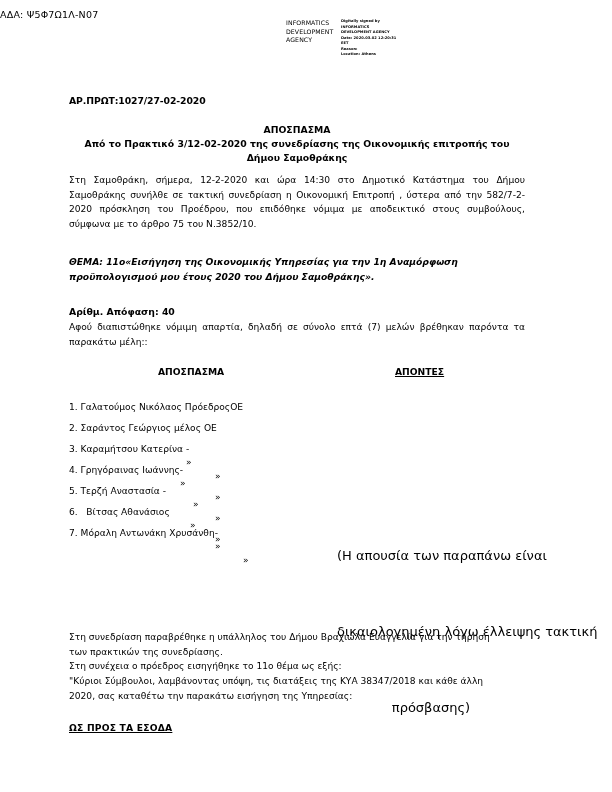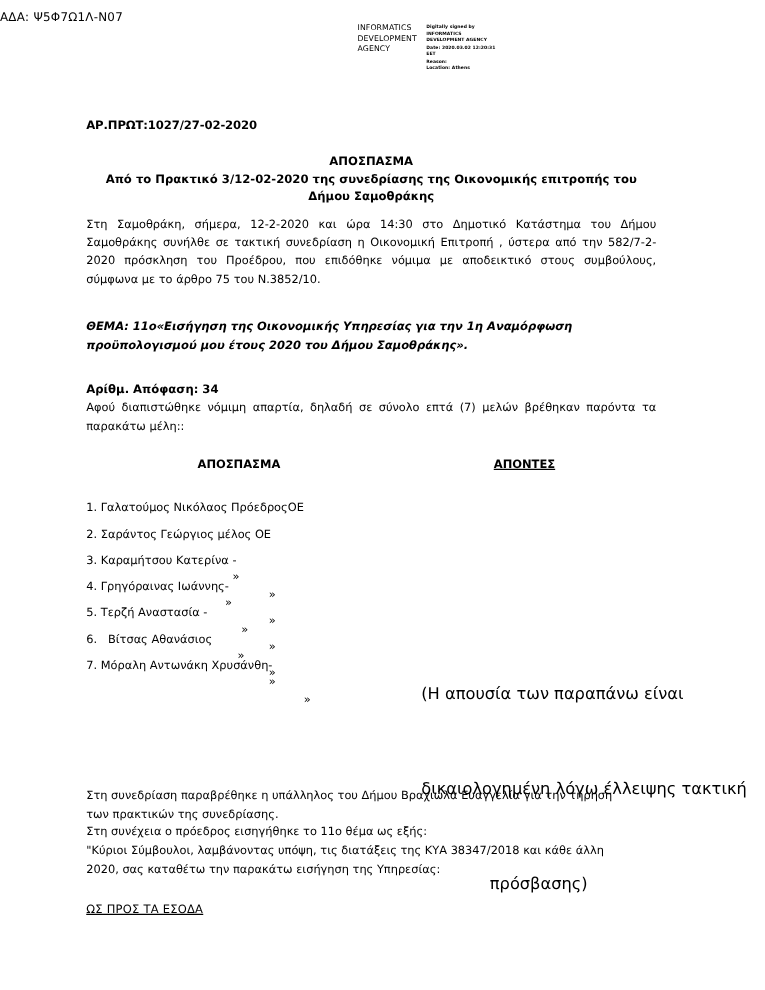--- a/index.html
+++ b/index.html
@@ -126,21 +126,21 @@
     top: 0;
     width: 188px;
     text-align: center;
     font-size: 13px;
     line-height: 1.95;
   }
 
   .tail { margin-top: 0; }
   .tail .para { margin-bottom: 0; }
   .underline-bold {
-    font-weight: 400;
+    font-weight: 700;
     text-decoration: underline;
     font-size: 9.2px;
     letter-spacing: 0.2px;
   }
 </style>
 </head>
 <body>
 
 <div class="page">
 
@@ -173,21 +173,21 @@
 
     <div class="gap-lg"></div>
 
     <div class="thema">
       <div>ΘΕΜΑ: 11ο«Εισήγηση της Οικονομικής Υπηρεσίας για την 1η  Αναμόρφωση</div>
       <div class="indent">προϋπολογισμού μου έτους 2020 του Δήμου Σαμοθράκης».</div>
     </div>
 
     <div class="gap-lg"></div>
 
-    <div class="decision-no">Αρίθμ. Απόφαση: 34</div>
+    <div class="decision-no">Αρίθμ. Απόφαση: 40</div>
     <p class="para">Αφού διαπιστώθηκε νόμιμη απαρτία, δηλαδή σε σύνολο επτά (7) μελών βρέθηκαν παρόντα τα παρακάτω μέλη::</p>
 
     <div class="att-head">
       <span class="present">ΑΠΟΣΠΑΣΜΑ</span>
       <span class="absent">ΑΠΟΝΤΕΣ</span>
     </div>
 
     <div class="members">
 
       <div class="member-row">

